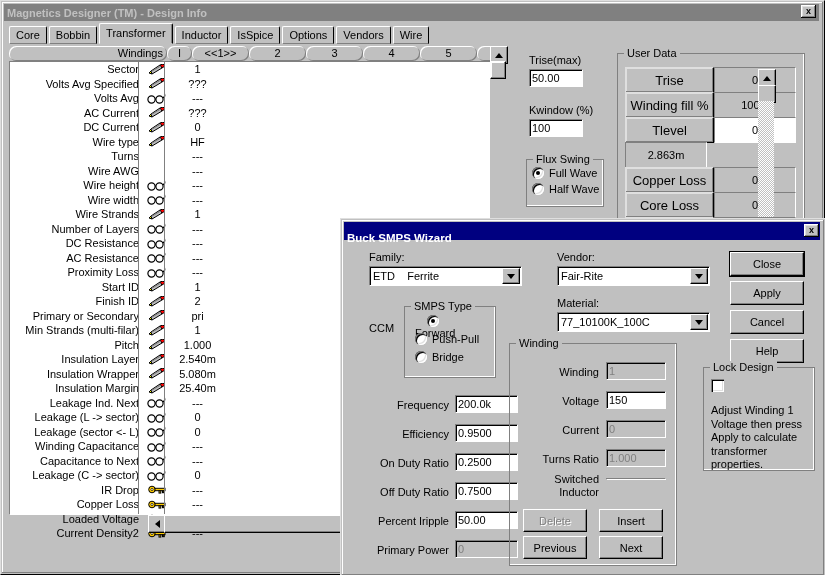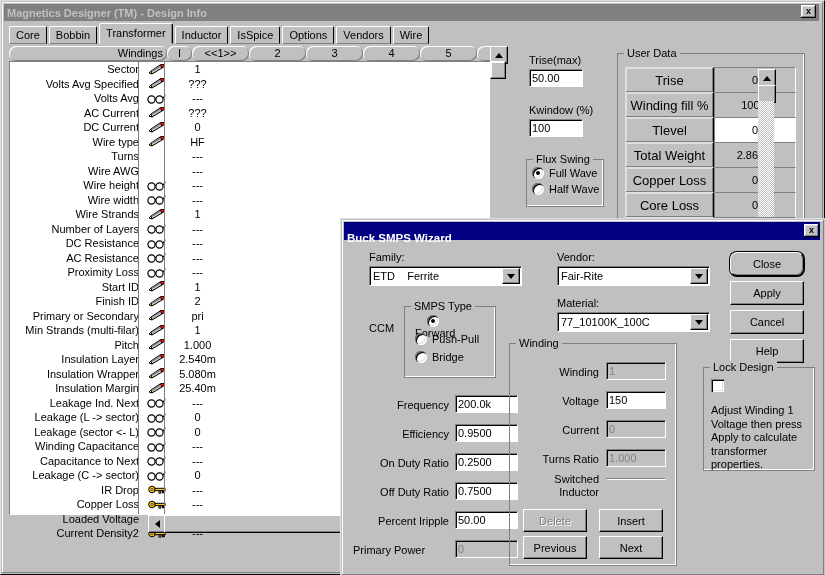--- a/index.html
+++ b/index.html
@@ -102,21 +102,21 @@
      border-top:1px solid #808080;border-left:1px solid #808080;border-right:1px solid #fff;border-bottom:1px solid #fff;
      box-shadow:inset 1px 1px 0 #000;}
   .combo .cv{position:absolute;left:3px;top:0;line-height:18px;font-size:11px;white-space:pre;}
   .combo .carr{position:absolute;right:1px;top:1px;width:16px;height:14px;background:#c0c0c0;display:flex;align-items:center;justify-content:center;
      border-top:1px solid #fff;border-left:1px solid #fff;border-right:1px solid #000;border-bottom:1px solid #000;
      box-shadow:inset -1px -1px 0 #808080;}
   .arrow-d{width:0;height:0;border-left:4px solid transparent;border-right:4px solid transparent;border-top:5px solid #000;}
   .dbtn{position:absolute;background:#c0c0c0;font-size:11px;display:flex;align-items:center;justify-content:center;
      border-top:1px solid #fff;border-left:1px solid #fff;border-right:1px solid #000;border-bottom:1px solid #000;
      box-shadow:inset -1px -1px 0 #808080;}
-  .dbtn.def{box-shadow:inset -1px -1px 0 #808080, 0 0 0 1px #000;border-radius:7px;}
+  .dbtn.def{box-shadow:inset -1px -1px 0 #808080, 0 0 0 1px #000;}
   .dbtn.dis{color:#808080;text-shadow:1px 1px 0 #fff;}
   .ltxt{position:absolute;font-size:11px;line-height:13.5px;}
 </style>
 </head>
 <body>
 
 <div class="app">
 
   <div class="mw">
     <div class="mw-inner"></div>
@@ -590,21 +590,20 @@
         </div>
         <div class="ud-row" style="left: 624px; top: 91px;">
           <div class="ud-name">Winding fill %</div>
           <div class="ud-val" style="background: rgb(192, 192, 192);">100.0</div>
         </div>
         <div class="ud-row" style="left: 624px; top: 116px;">
           <div class="ud-name">Tlevel</div>
           <div class="ud-val" style="background: rgb(255, 255, 255);">0</div>
         </div>
         <div class="ud-row" style="left: 624px; top: 141px;">
-          <div class="ud-name">Total Weight</div>
           <div class="ud-val" style="background: rgb(192, 192, 192);">2.863m</div>
         </div>
         <div class="ud-row" style="left: 624px; top: 166px;">
           <div class="ud-name">Copper Loss</div>
           <div class="ud-val" style="background: rgb(192, 192, 192);">0</div>
         </div>
         <div class="ud-row" style="left: 624px; top: 191px;">
           <div class="ud-name">Core Loss</div>
           <div class="ud-val" style="background: rgb(192, 192, 192);">0</div>
         </div>
@@ -679,21 +678,21 @@
         <div class="lbl" style="left: 12px; top: 180px; width: 96px; text-align: right;">Frequency</div>
         <div class="tf" style="left: 114px; top: 176px; width: 57px;">200.0k</div>
         <div class="lbl" style="left: 12px; top: 209px; width: 96px; text-align: right;">Efficiency</div>
         <div class="tf" style="left: 114px; top: 205px; width: 57px;">0.9500</div>
         <div class="lbl" style="left: 12px; top: 238px; width: 96px; text-align: right;">On Duty Ratio</div>
         <div class="tf" style="left: 114px; top: 234px; width: 57px;">0.2500</div>
         <div class="lbl" style="left: 12px; top: 267px; width: 96px; text-align: right;">Off Duty Ratio</div>
         <div class="tf" style="left: 114px; top: 263px; width: 57px;">0.7500</div>
         <div class="lbl" style="left: 12px; top: 296px; width: 96px; text-align: right;">Percent Iripple</div>
         <div class="tf" style="left: 114px; top: 292px; width: 57px;">50.00</div>
-        <div class="lbl" style="left: 12px; top: 325px; width: 96px; text-align: left;">Primary Power</div>
+        <div class="lbl" style="left: 12px; top: 325px; width: 96px; text-align: right;">Primary Power</div>
         <div class="tf disabled" style="left: 114px; top: 321px; width: 57px;">0</div>
       </div>
 
     <div class="grp" style="left:168px;top:124px;width:166px;height:221px;">
       <span class="grp-lbl">Winding</span>
     </div>
 
     <div class="lbl" style="left:182px;top:147px;width:76px;text-align:right;">Winding</div>
     <div class="tf disabled" style="left:265px;top:143px;width:54px;">1</div>
 

